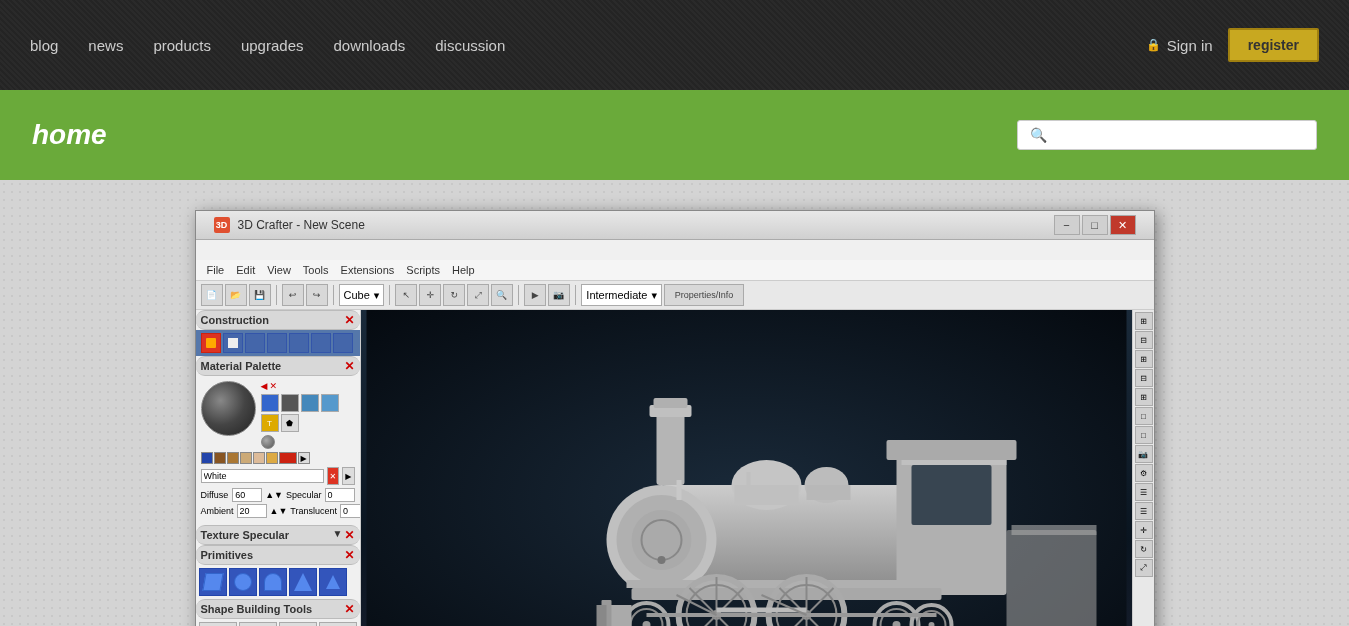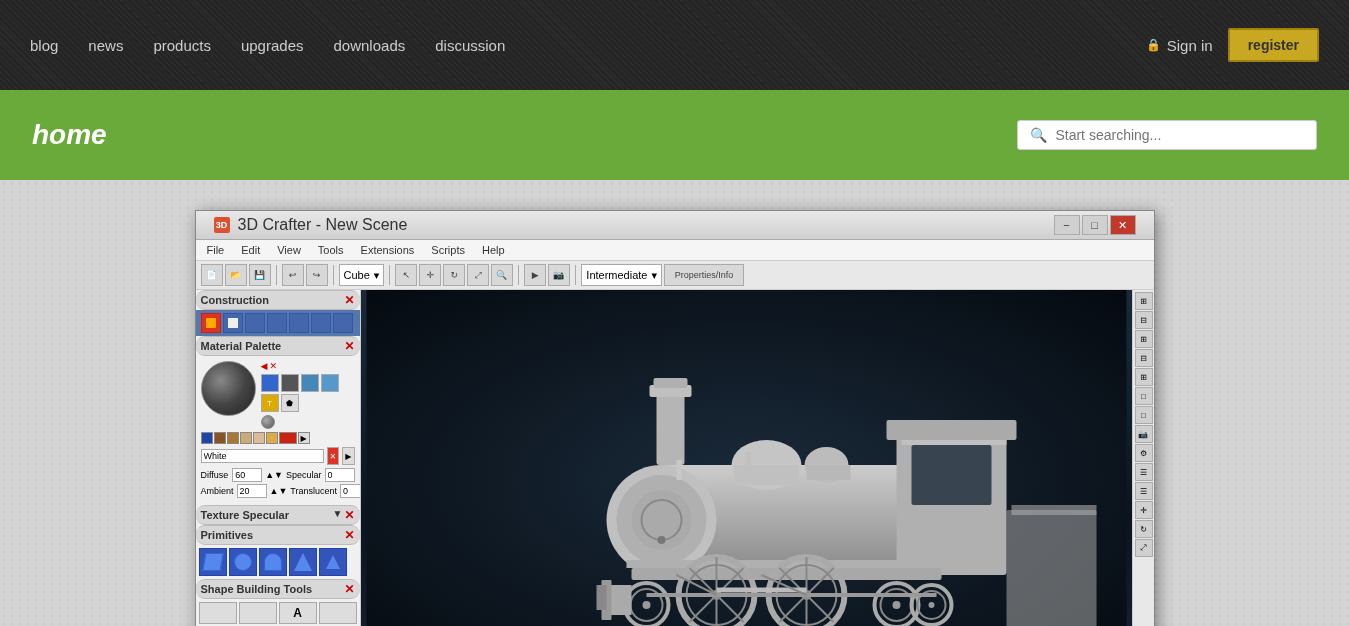--- a/index.html
+++ b/index.html
@@ -137,21 +137,21 @@
       background: #e05030;
       border-radius: 2px;
       display: inline-flex;
       align-items: center;
       justify-content: center;
       color: white;
       font-size: 9px;
       font-weight: bold;
     }
     .window-title-text {
-      font-size: 16px;
+      font-size: 12px;
       color: #333;
     }
     .window-controls {
       display: flex;
       gap: 2px;
     }
     .wc-btn {
       width: 26px;
       height: 20px;
       background: #d0d0d0;
@@ -164,21 +164,21 @@
       color: #333;
     }
     .wc-close { background: #c0392b; color: white; }
 
     
     .menu-bar {
       background: #f5f5f5;
       border-bottom: 1px solid #ccc;
       padding: 2px 5px;
       display: flex;
-      gap: 5px;
+      margin-top: 20px;
     }
     .menu-item {
       font-size: 11px;
       color: #333;
       padding: 2px 6px;
       cursor: pointer;
     }
 
     
     .toolbar {
@@ -392,21 +392,20 @@
       <span>Sign in</span>
     </div>
     <button class="register-btn">register</button>
   </div>
 </header>
 
 <div class="green-banner">
   <h1 class="page-title">home</h1>
   <div class="search-box">
     <span class="search-icon">🔍</span>
-    <input class="search-input" type="text" placeholder="Start searching..." style="">
   </div>
 </div>
 
 <div class="main-content">
 
   <div class="app-window">
 
     <div class="window-titlebar">
       <div class="window-title-left">
         <div class="window-icon">3D</div>

